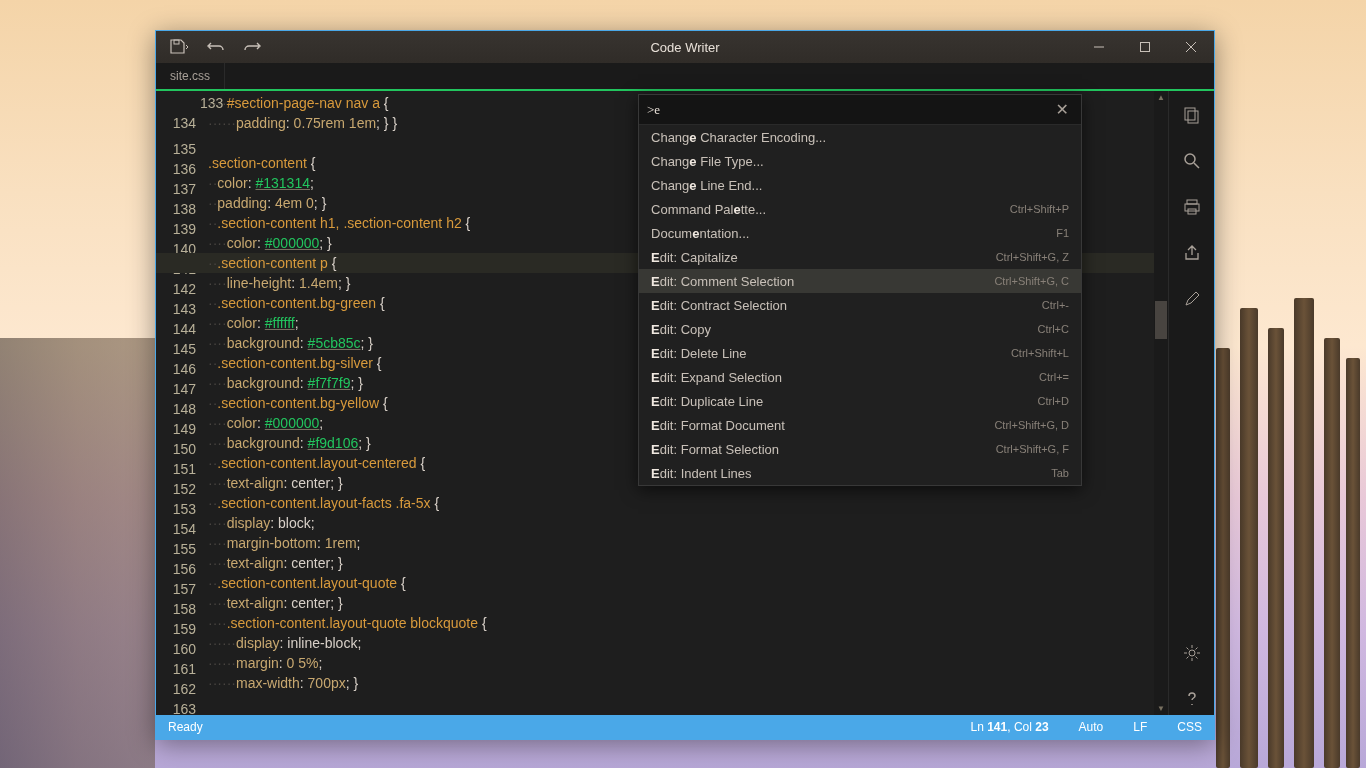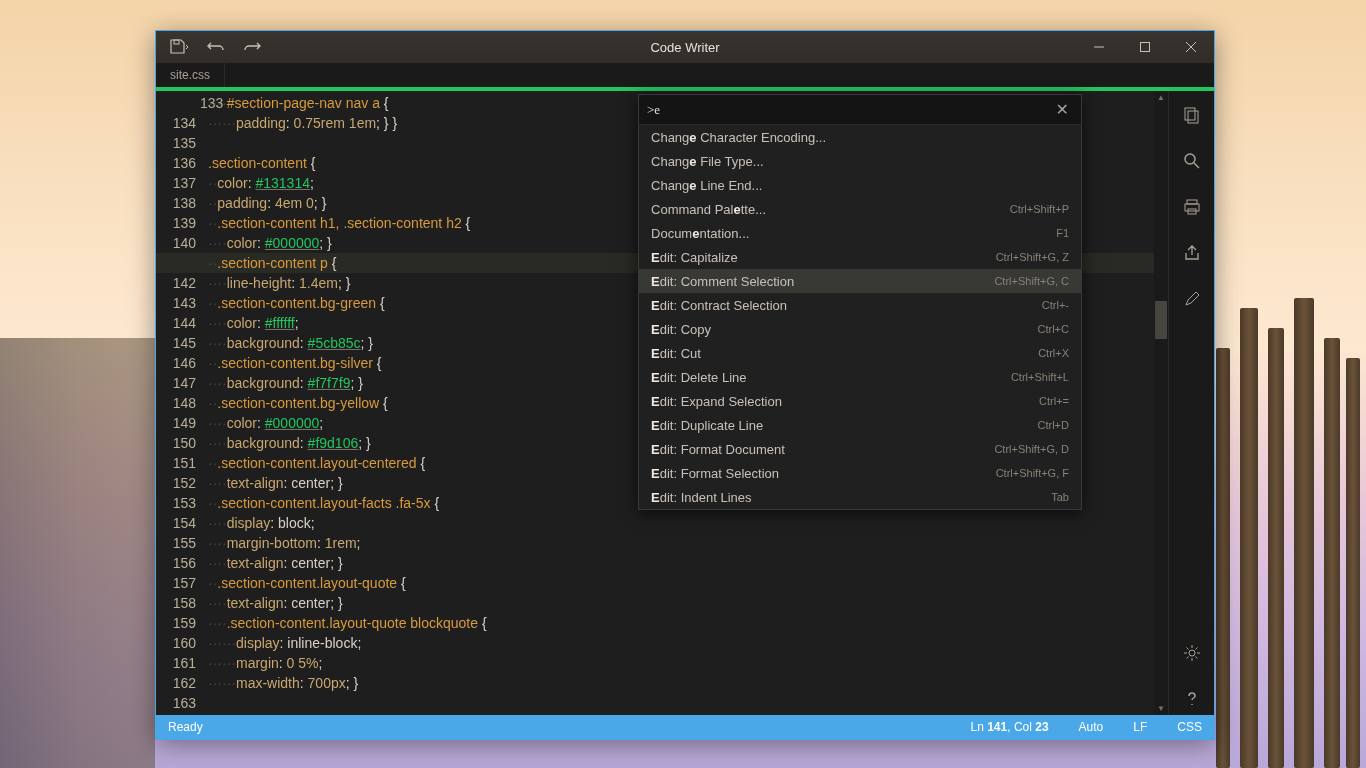--- a/index.html
+++ b/index.html
@@ -7,21 +7,21 @@
 .pier-left { position:absolute; left:0; bottom:0; width:155px; height:430px; background:linear-gradient(to right,#3a2f28,#5a4838,#6a5644); opacity:0.55; }
 .pier-right { position:absolute; right:0; bottom:0; width:160px; height:475px; }
 .pier-right .post { position:absolute; bottom:0; background:linear-gradient(to right,#4a3a2a,#6a5238,#4a3a2a); border-radius:2px; }
 .window { position:absolute; left:155px; top:30px; width:1060px; height:710px; background:#1e1e1e; border:1px solid #4aa8e8; display:flex; flex-direction:column; box-shadow:0 5px 25px rgba(0,0,0,0.4); }
 .titlebar { height:32px; background:linear-gradient(to bottom,#383430,#302c28); display:flex; align-items:center; color:#e8e0d8; position:relative; }
 .tb-left { display:flex; align-items:center; padding-left:8px; gap:4px; }
 .tb-btn { width:32px; height:28px; display:flex; align-items:center; justify-content:center; color:#c8c0b8; cursor:pointer; }
 .tb-title { position:absolute; left:50%; transform:translateX(-50%); font-size:13px; color:#e8e0d8; }
 .tb-right { position:absolute; right:0; display:flex; }
 .tb-win { width:46px; height:32px; display:flex; align-items:center; justify-content:center; color:#c8c0b8; cursor:pointer; }
-.tabbar { height:28px; background:#1a1a1a; display:flex; align-items:center; border-bottom:4px solid #22c55e; }
+.tabbar { height:28px; background:#1a1a1a; display:flex; align-items:center; border-bottom:2px solid #22c55e; }
 .tab { padding:0 14px; height:100%; display:flex; align-items:center; color:#a8a098; font-size:12px; border-right:1px solid #2a2a2a; }
 .main { flex:1; display:flex; min-height:0; }
 .editor { flex:1; position:relative; background:#1e1e1e; overflow:hidden; }
 .gutter { position:absolute; left:0; top:0; width:48px; text-align:right; padding-right:8px; color:#b8b098; font-family:Consolas,monospace; font-size:14px; line-height:20px; padding-top:2px; }
 .code { position:absolute; left:52px; right:14px; top:2px; font-family:Consolas,monospace; font-size:14px; line-height:20px; white-space:pre; color:#d8d0c8; }
 .code .line { height:20px; }
 .code .hl { background:#2a2a24; display:block; margin-left:-52px; padding-left:52px; margin-right:-14px; }
 .ws { color:#484440; }
 .sel { color:#d89a3c; }
 .prop { color:#c8a870; }
@@ -106,21 +106,21 @@
 
   <div class="tabbar">
     <div class="tab">site.css</div>
   </div>
 
   <div class="main">
     <div class="editor">
       <div class="gutter" id="gutter">
           <div style="height: 20px; padding-left: 44px;">133</div>
           <div style="height: 20px;">134</div>
-          <div style="height: 20px;">135</div>
+          <div style="height: 20px; margin-top: 6px;">135</div>
           <div style="height: 20px;">136</div>
           <div style="height: 20px;">137</div>
           <div style="height: 20px;">138</div>
           <div style="height: 20px;">139</div>
           <div style="height: 20px;">140</div>
           <div style="height: 20px;">141</div>
           <div style="height: 20px;">142</div>
           <div style="height: 20px;">143</div>
           <div style="height: 20px;">144</div>
           <div style="height: 20px;">145</div>
@@ -241,24 +241,20 @@
         </div>
         <div class="pal-item">
           <span class="pal-label"><span class="hi">E</span><span>d</span><span>i</span><span>t</span><span>:</span><span> </span><span>C</span><span>o</span><span>n</span><span>t</span><span>r</span><span>a</span><span>c</span><span>t</span><span> </span><span>S</span><span>e</span><span>l</span><span>e</span><span>c</span><span>t</span><span>i</span><span>o</span><span>n</span></span>
           <span class="pal-key">Ctrl+-</span>
         </div>
         <div class="pal-item">
           <span class="pal-label"><span class="hi">E</span><span>d</span><span>i</span><span>t</span><span>:</span><span> </span><span>C</span><span>o</span><span>p</span><span>y</span></span>
           <span class="pal-key">Ctrl+C</span>
         </div>
         <div class="pal-item">
-          <span class="pal-label"><span class="hi">E</span><span>d</span><span>i</span><span>t</span><span>:</span><span> </span><span>C</span><span>u</span><span>t</span></span>
-          <span class="pal-key">Ctrl+X</span>
-        </div>
-        <div class="pal-item">
           <span class="pal-label"><span class="hi">E</span><span>d</span><span>i</span><span>t</span><span>:</span><span> </span><span>D</span><span>e</span><span>l</span><span>e</span><span>t</span><span>e</span><span> </span><span>L</span><span>i</span><span>n</span><span>e</span></span>
           <span class="pal-key">Ctrl+Shift+L</span>
         </div>
         <div class="pal-item">
           <span class="pal-label"><span class="hi">E</span><span>d</span><span>i</span><span>t</span><span>:</span><span> </span><span>E</span><span>x</span><span>p</span><span>a</span><span>n</span><span>d</span><span> </span><span>S</span><span>e</span><span>l</span><span>e</span><span>c</span><span>t</span><span>i</span><span>o</span><span>n</span></span>
           <span class="pal-key">Ctrl+=</span>
         </div>
         <div class="pal-item">
           <span class="pal-label"><span class="hi">E</span><span>d</span><span>i</span><span>t</span><span>:</span><span> </span><span>D</span><span>u</span><span>p</span><span>l</span><span>i</span><span>c</span><span>a</span><span>t</span><span>e</span><span> </span><span>L</span><span>i</span><span>n</span><span>e</span></span>
           <span class="pal-key">Ctrl+D</span>

